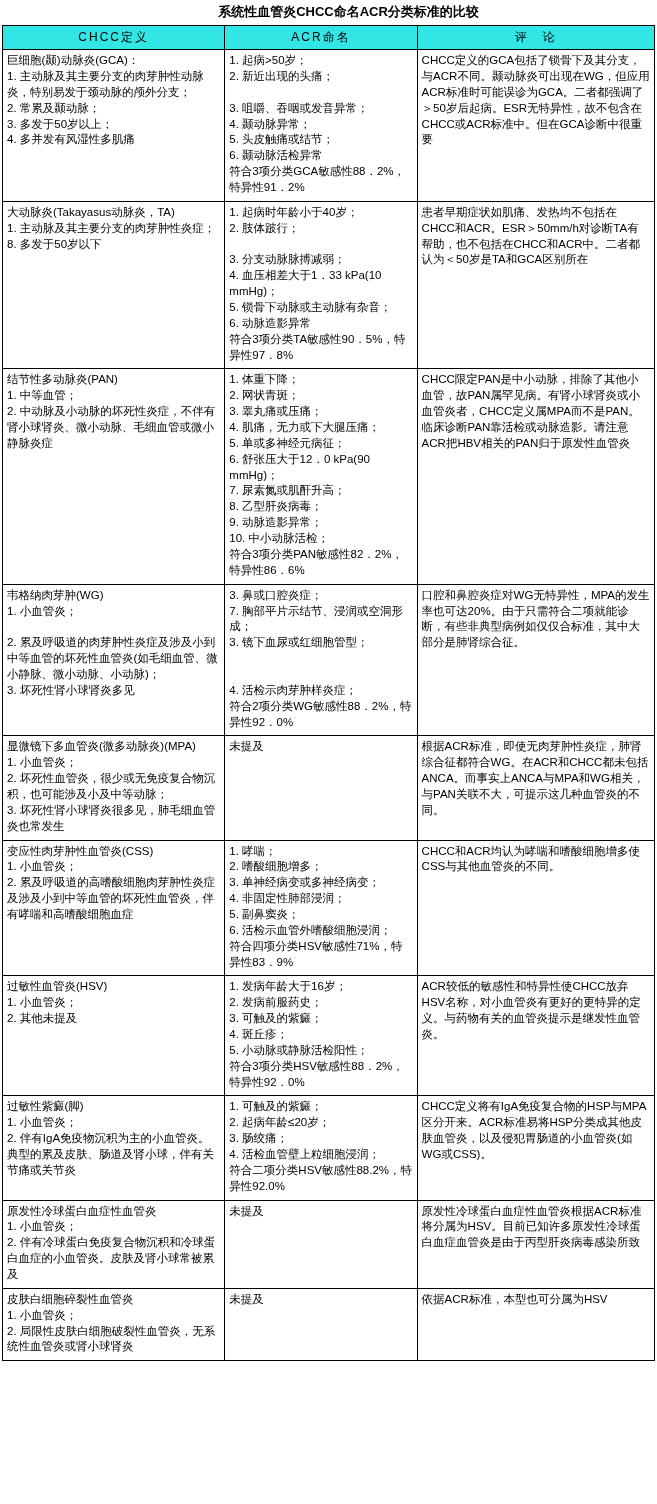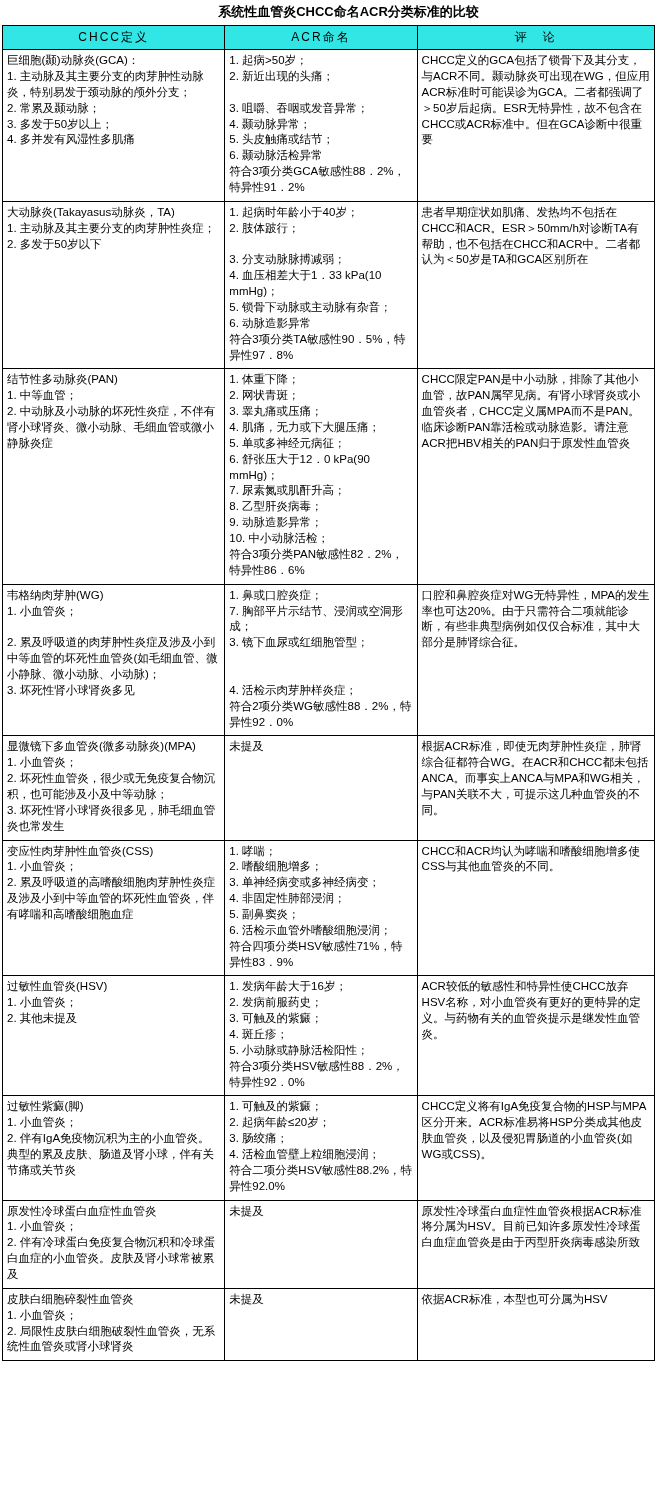--- a/index.html
+++ b/index.html
@@ -97,21 +97,21 @@
             <p>符合3项分类GCA敏感性88．2%，特异性91．2%</p>
           </td>
           <td class="cell">
             <p>CHCC定义的GCA包括了锁骨下及其分支，与ACR不同。颞动脉炎可出现在WG，但应用ACR标准时可能误诊为GCA。二者都强调了＞50岁后起病。ESR无特异性，故不包含在CHCC或ACR标准中。但在GCA诊断中很重要</p>
           </td>
         </tr>
         <tr>
           <td class="cell">
             <p>大动脉炎(Takayasus动脉炎，TA)</p>
             <p>1. 主动脉及其主要分支的肉芽肿性炎症；</p>
-            <p>2. 多发于50岁以下</p>
+            <p>8. 多发于50岁以下</p>
           </td>
           <td class="cell">
             <p>1. 起病时年龄小于40岁；</p>
             <p>2. 肢体跛行；</p>
             <p class="blank">&nbsp;</p>
             <p>3. 分支动脉脉搏减弱；</p>
             <p>4. 血压相差大于1．33 kPa(10 mmHg)；</p>
             <p>5. 锁骨下动脉或主动脉有杂音；</p>
             <p>6. 动脉造影异常</p>
             <p>符合3项分类TA敏感性90．5%，特异性97．8%</p>
@@ -145,21 +145,21 @@
         </tr>
         <tr>
           <td class="cell">
             <p>韦格纳肉芽肿(WG)</p>
             <p>1. 小血管炎；</p>
             <p class="blank">&nbsp;</p>
             <p>2. 累及呼吸道的肉芽肿性炎症及涉及小到中等血管的坏死性血管炎(如毛细血管、微小静脉、微小动脉、小动脉)；</p>
             <p>3. 坏死性肾小球肾炎多见</p>
           </td>
           <td class="cell">
-            <p>1. 鼻或口腔炎症；</p>
+            <p>3. 鼻或口腔炎症；</p>
             <p>7. 胸部平片示结节、浸润或空洞形成；</p>
             <p>3. 镜下血尿或红细胞管型；</p>
             <p class="blank">&nbsp;</p>
             <p class="blank">&nbsp;</p>
             <p>4. 活检示肉芽肿样炎症；</p>
             <p>符合2项分类WG敏感性88．2%，特异性92．0%</p>
           </td>
           <td class="cell">
             <p>口腔和鼻腔炎症对WG无特异性，MPA的发生率也可达20%。由于只需符合二项就能诊断，有些非典型病例如仅仅合标准，其中大部分是肺肾综合征。</p>
           </td>

